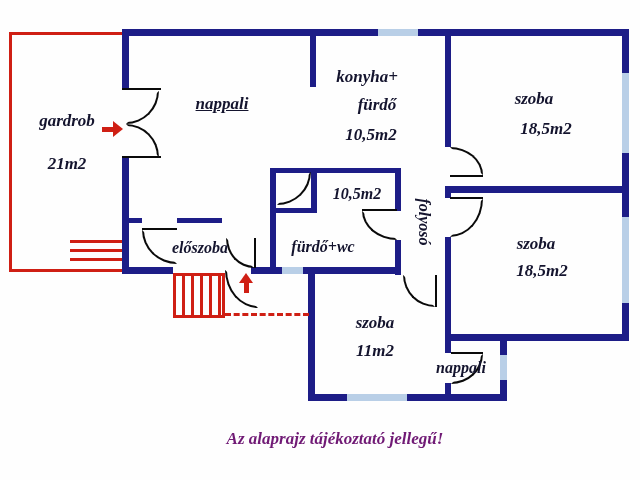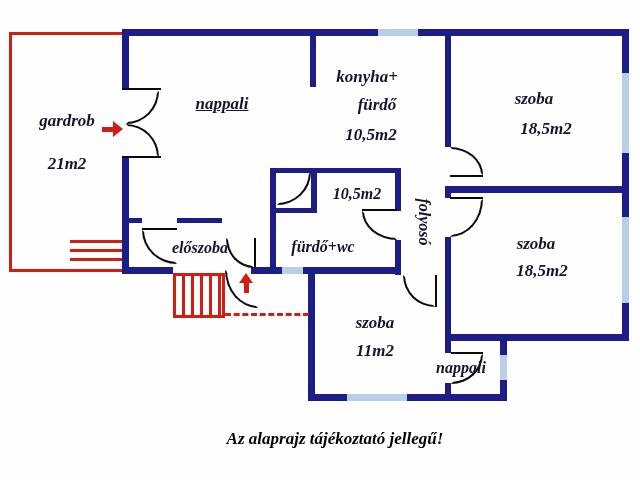--- a/index.html
+++ b/index.html
@@ -21,21 +21,21 @@
   .arc-tr{border-color:#0a0a0a #0a0a0a transparent transparent;border-radius:0 100% 0 0;}
   .lbl{position:absolute;font-style:italic;font-weight:700;font-size:17px;line-height:18px;
        color:var(--ink);text-align:center;white-space:nowrap;}
   .lbl.small{font-size:16px;}
   .stairs{position:absolute;left:173px;top:273px;width:52px;height:45px;box-sizing:border-box;
           border:3px solid var(--red);
           background:repeating-linear-gradient(90deg,transparent 0 6px,var(--red) 6px 9px);}
   .dash{position:absolute;left:225px;top:313px;width:84px;height:0;
         border-top:3px dashed var(--red);}
   .caption{position:absolute;left:175px;top:429px;width:320px;text-align:center;
-           font-style:italic;font-weight:700;font-size:17px;color:#000000;}
+           font-style:italic;font-weight:700;font-size:17px;color:#701a75;}
   .folyoso{transform:rotate(90deg);}
   .arrow-head-right{position:absolute;width:0;height:0;
         border-top:8px solid transparent;border-bottom:8px solid transparent;
         border-left:10px solid var(--red);}
   .arrow-stem{position:absolute;background:var(--red);}
   .arrow-head-up{position:absolute;width:0;height:0;
         border-left:7px solid transparent;border-right:7px solid transparent;
         border-bottom:10px solid var(--red);}
 </style>
 </head>

